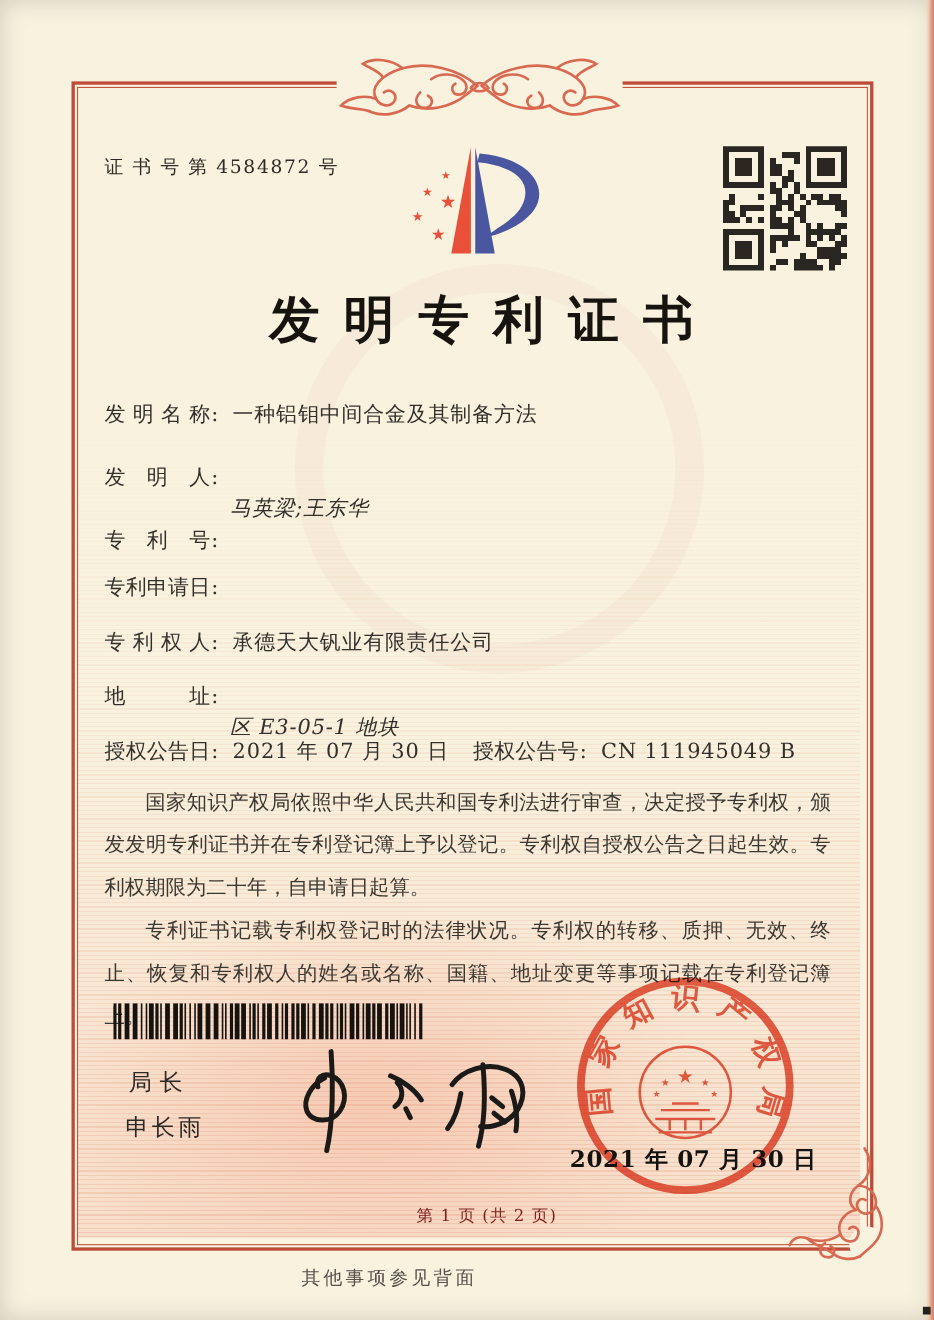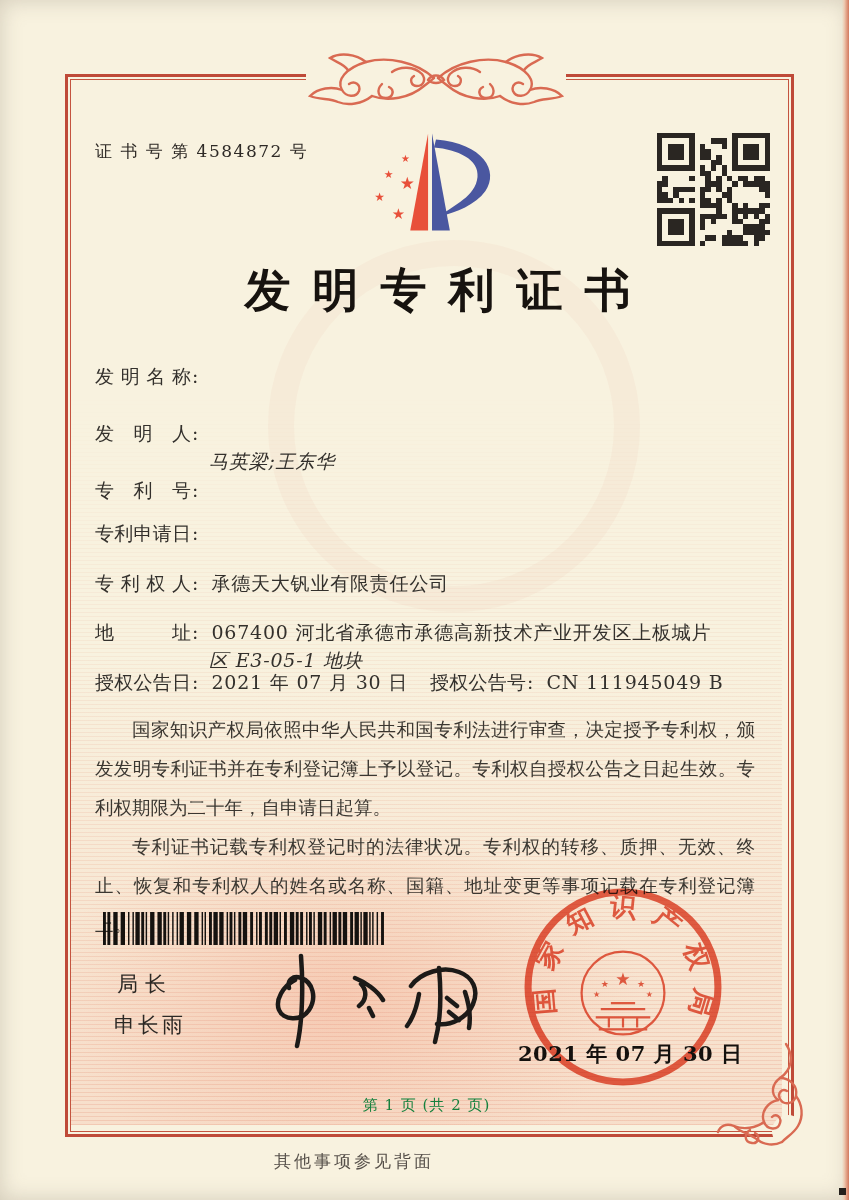--- a/index.html
+++ b/index.html
@@ -46,21 +46,21 @@
     text-align:justify;color:#3b3731;}
   .body-text p{margin:0;text-indent:2em;}
   
   .barcode{left:103px;top:912px;width:287px;height:33px;}
   .director-title{left:117px;top:970px;font-size:21px;letter-spacing:7px;color:#2c2824;}
   .director-name{left:114px;top:1011px;font-size:21px;letter-spacing:3px;color:#2c2824;}
   .signature{left:243px;top:942px;width:255px;height:110px;}
   .seal{left:522px;top:886px;width:202px;height:202px;mix-blend-mode:multiply;opacity:.92;}
   .seal-date{left:518px;top:1040px;font-size:21px;font-weight:700;color:#14110e;
     letter-spacing:.5px;white-space:nowrap;}
-  .page-info{left:65px;top:1096px;width:723px;text-align:center;font-size:15px;color:#15803d;letter-spacing:1px;}
+  .page-info{left:65px;top:1096px;width:723px;text-align:center;font-size:15px;color:#7f1d1d;letter-spacing:1px;padding-left:16px;}
   .back-note{left:0;top:1150px;width:708px;text-align:center;font-size:17px;letter-spacing:3px;color:#56504a;}
   .ornament{pointer-events:none;}
 </style>
 </head>
 <body>
 
 <div id="page">
 
   <div class="abs interior"></div>
   <div class="abs guilloche"></div>
@@ -255,20 +255,21 @@
   <div class="abs title">发明专利证书</div>
 
   <div class="abs frow" style="top:364px">
     <span class="flabel">
         <span>发</span>
         <span>明</span>
         <span>名</span>
         <span>称</span>
       </span>
       <span class="colon">:</span>
+    <span class="fval">一种铝钼中间合金及其制备方法</span>
   </div>
 
   <div class="abs frow" style="top:421px">
     <span class="flabel">
         <span>发</span>
         <span>明</span>
         <span>人</span>
       </span>
       <span class="colon">:</span>
   </div>
@@ -304,21 +305,20 @@
       <span class="colon">:</span>
     <span class="fval">承德天大钒业有限责任公司</span>
   </div>
 
   <div class="abs frow" style="top:620px">
     <span class="flabel">
         <span>地</span>
         <span>址</span>
       </span>
       <span class="colon">:</span>
-    <span class="fval">067400 河北省承德市承德高新技术产业开发区上板城片</span>
   </div>
   <div class="abs fval2" style="top:648px">区 E3-05-1 地块</div>
 
   <div class="abs frow" style="top:670px">
     <span class="flabel">
         <span>授</span>
         <span>权</span>
         <span>公</span>
         <span>告</span>
         <span>日</span>

